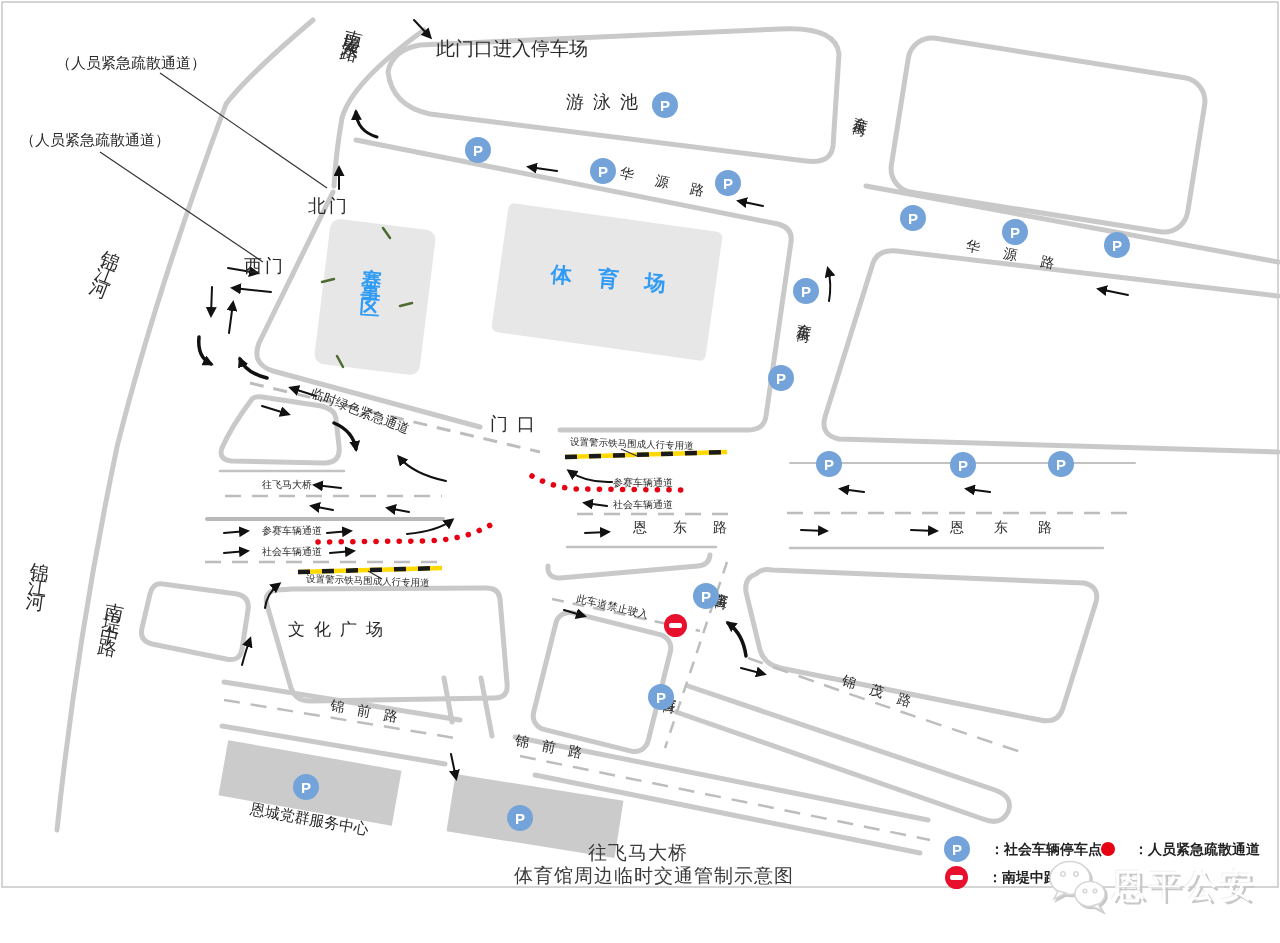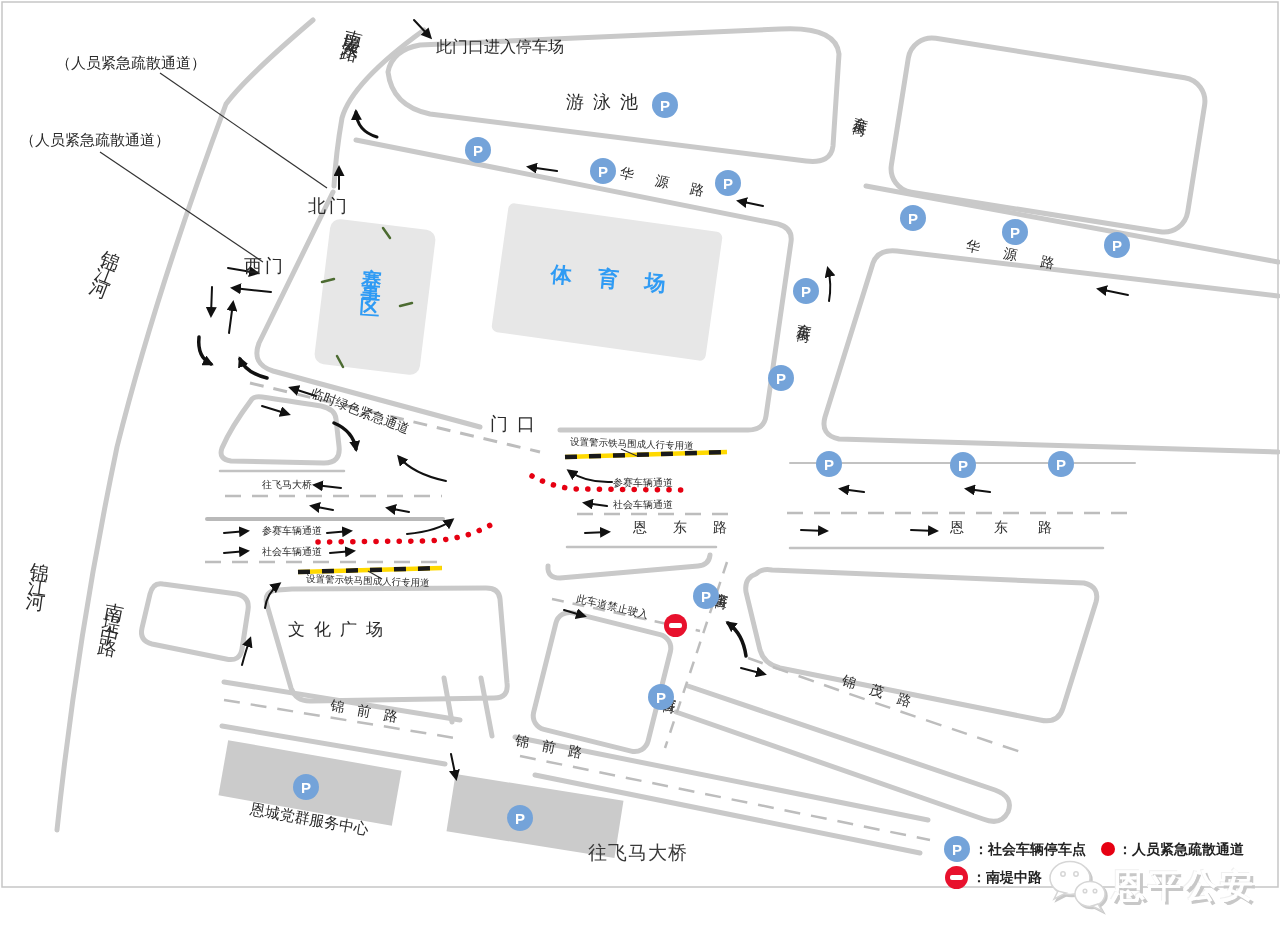--- a/index.html
+++ b/index.html
@@ -10,23 +10,23 @@
   .v{writing-mode:vertical-rl;text-orientation:upright;}
   .blue{color:#2f9bf4;font-weight:bold;}
   .sm{font-size:10px;}
   .pm{position:absolute;width:26px;height:26px;border-radius:50%;background:#74a3d9;
       color:#fff;font-weight:bold;font-size:15px;display:flex;align-items:center;
       justify-content:center;}
   .noentry{position:absolute;width:23px;height:23px;border-radius:50%;background:#e8112d;
       display:flex;align-items:center;justify-content:center;}
   .noentry::after{content:"";width:13px;height:4.5px;background:#fff;border-radius:2px;}
   .reddot{position:absolute;width:14px;height:14px;border-radius:50%;background:#e60012;}
-  .legend-txt{font-size:14px;font-weight:600;color:#222;}
+  .legend-txt{font-size:14px;font-weight:600;color:#222;margin-left:16px;}
   .title-txt{font-size:19px;color:#3a3a3a;letter-spacing:1px;}
-  .wm-text{position:absolute;font-size:33px;font-weight:bold;color:#fff;
+  .wm-text{position:absolute;font-size:33px;font-weight:normal;color:#fff;
       text-shadow:3px 3px 0 #c8c8c8,-1px -1px 0 #f0f0f0;letter-spacing:3px;}
 </style>
 </head>
 <body>
 
 <div class="stage">
 
   <svg width="1280" height="943" viewBox="0 0 1280 943">
     <defs>
       <marker id="ah" markerWidth="11" markerHeight="11" refX="8" refY="5.5" orient="auto" markerUnits="userSpaceOnUse">
@@ -152,21 +152,21 @@
       <path d="M242,665 Q246,650 250,639"></path>
       <path d="M746,656 Q743,634 728,623" stroke-width="3.5"></path>
       <path d="M564,610 L584,616"></path>
       <path d="M741,668 L764,674"></path>
     </g>
   </svg>
 
   <div class="lbl" style="left:56px;top:54px;font-size:15px;">（人员紧急疏散通道）</div>
   <div class="lbl" style="left:20px;top:131px;font-size:15px;">（人员紧急疏散通道）</div>
   <div class="lbl v" style="left:348px;top:16px;font-size:18px;letter-spacing:5px;transform:rotate(14deg);transform-origin:top center;">南堤东路</div>
-  <div class="lbl" style="left:436px;top:38px;font-size:16px;">此门口进入停车场</div>
+  <div class="lbl" style="left:436px;top:38px;font-size:19px;">此门口进入停车场</div>
   <div class="lbl" style="left:566px;top:92px;font-size:18px;letter-spacing:9px;">游泳池</div>
   <div class="lbl" style="left:622px;top:164px;font-size:14px;letter-spacing:22px;transform:rotate(13deg);transform-origin:left top;">华源路</div>
   <div class="lbl v" style="left:858px;top:106px;font-size:14px;letter-spacing:3px;transform:rotate(15deg);transform-origin:top center;">育英街</div>
   <div class="lbl" style="left:968px;top:237px;font-size:14px;letter-spacing:24px;transform:rotate(12deg);transform-origin:left top;">华源路</div>
   <div class="lbl" style="left:308px;top:196px;font-size:18px;letter-spacing:3px;">北门</div>
   <div class="lbl" style="left:244px;top:256px;font-size:18px;letter-spacing:3px;">西门</div>
   <div class="lbl v" style="left:108px;top:238px;font-size:19px;letter-spacing:15px;transform:rotate(21deg);transform-origin:top center;">锦江河</div>
   <div class="lbl v blue" style="left:362px;top:252px;font-size:20px;letter-spacing:15px;transform:rotate(4deg);transform-origin:top center;">赛事区</div>
   <div class="lbl blue" style="left:552px;top:262px;font-size:21px;letter-spacing:26px;transform:rotate(5deg);transform-origin:left top;">体育场</div>
   <div class="lbl v" style="left:800px;top:312px;font-size:14px;letter-spacing:3px;transform:rotate(10deg);transform-origin:top center;">育英街</div>
@@ -237,20 +237,21 @@
   <div class="pm" style="left:293px;top:774px;">
       <span>P</span>
     </div>
   <div class="pm" style="left:507px;top:805px;">
       <span>P</span>
     </div>
 
   <div class="noentry" style="left:664px;top:614px;"></div>
 
   <div class="lbl title-txt" style="left:588px;top:842px;">往飞马大桥</div>
+  <div class="lbl title-txt" style="left:514px;top:865px;">体育馆周边临时交通管制示意图</div>
 
   <div class="pm" style="left:944px;top:836px;">
       <span>P</span>
     </div>
   <div class="lbl legend-txt" style="left:974px;top:841px;">：社会车辆停车点</div>
   <div class="reddot" style="left:1101px;top:842px;"></div>
   <div class="lbl legend-txt" style="left:1118px;top:841px;">：人员紧急疏散通道</div>
   <div class="noentry" style="left:945px;top:866px;"></div>
   <div class="lbl legend-txt" style="left:972px;top:869px;">：南堤中路</div>
 

